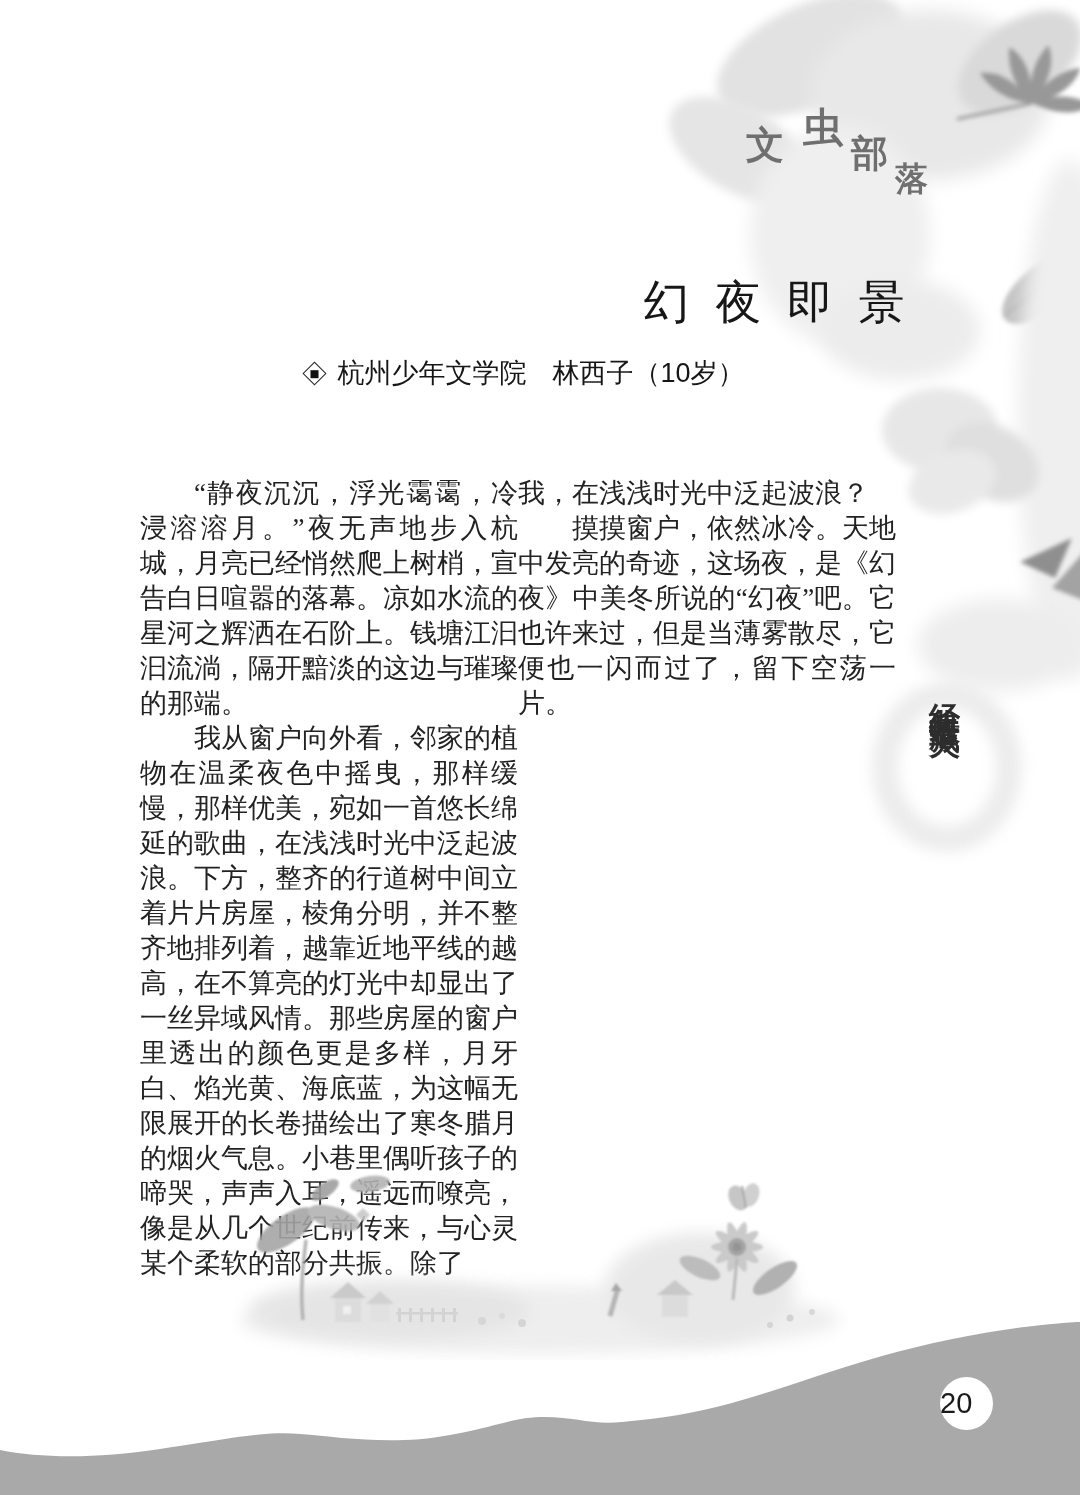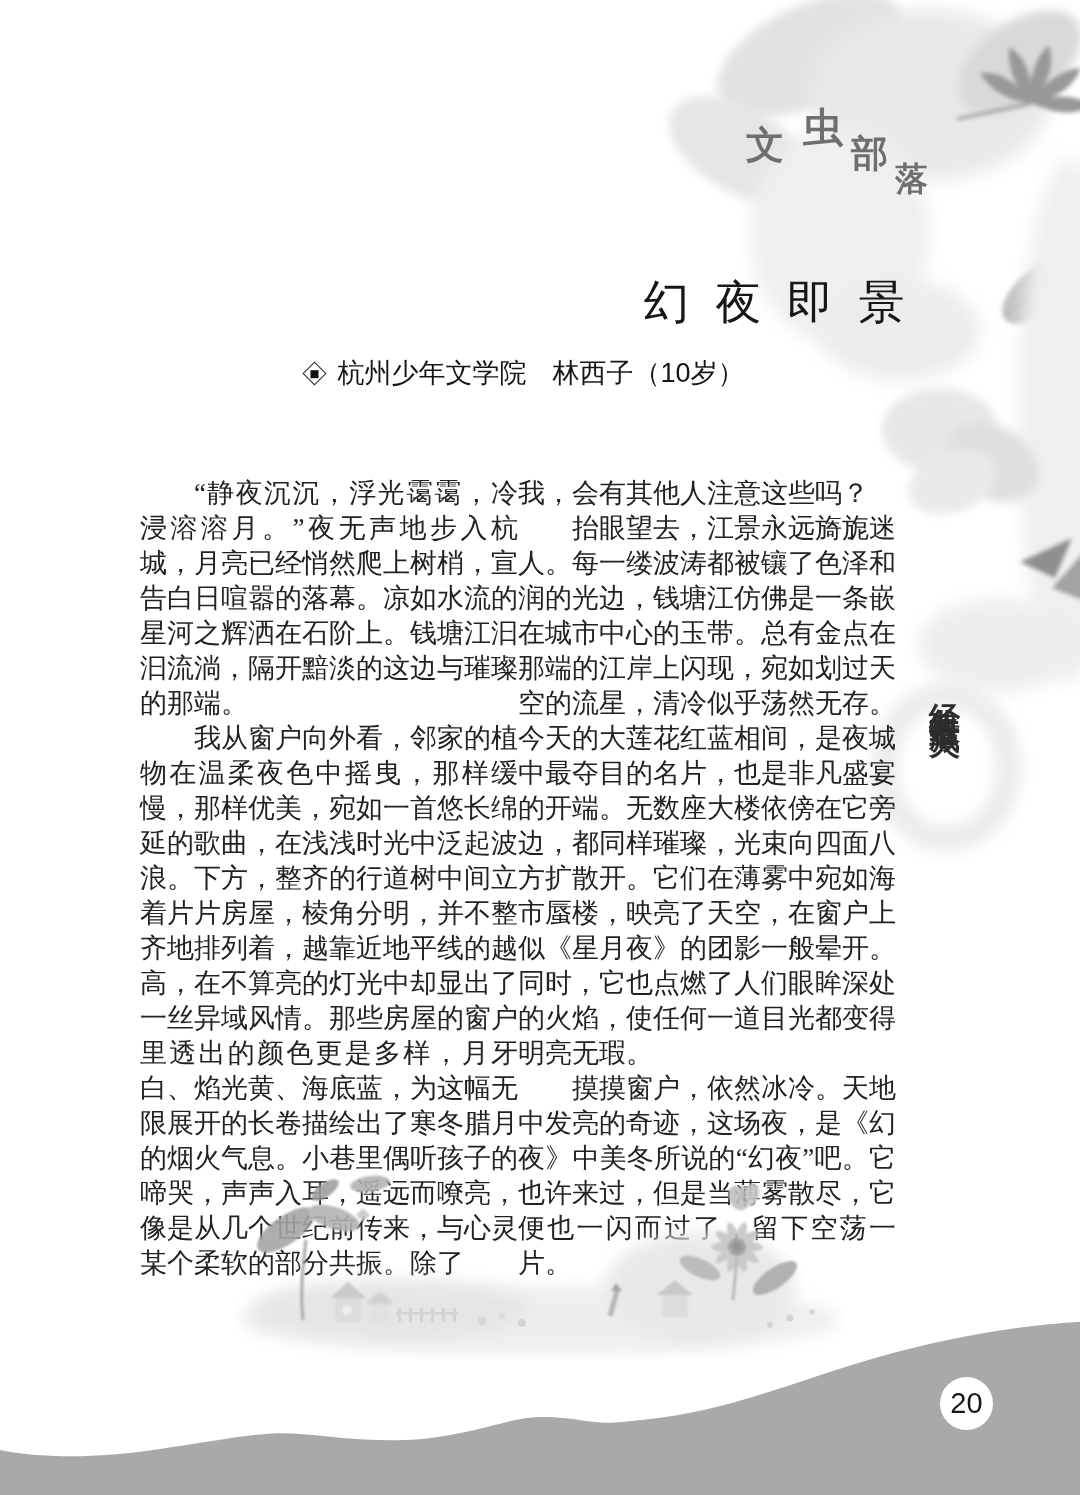--- a/index.html
+++ b/index.html
@@ -64,21 +64,21 @@
   .vlabel{
     position:absolute;left:923px;top:678px;height:190px;
     writing-mode:vertical-rl;text-orientation:upright;
     font-family:"Liberation Sans","DejaVu Sans",sans-serif;
     font-size:31px;font-weight:700;letter-spacing:6px;color:#2d2d2d;
   }
   
   .page-num{
     position:absolute;left:940px;top:1377px;width:53px;height:53px;
     background:#ffffff;border-radius:50%;
-    display:flex;align-items:center;justify-content:center;
+    display:flex;align-items:center;justify-content:flex-start;
     font-family:"Liberation Sans","DejaVu Sans",sans-serif;
     font-size:29px;color:#1a1a1a;
   }
 </style>
 </head>
 <body>
 
 <div class="page">
 
   <svg id="deco-topright" class="deco" viewBox="0 0 480 760" xmlns="http://www.w3.org/2000/svg">
@@ -145,22 +145,21 @@
   <div class="wreath"></div>
 
   <div class="vlabel">经典收藏夹</div>
 
   <section class="columns">
     <div class="col">
       <p class="indent">“静夜沉沉，浮光霭霭，冷浸溶溶月。”夜无声地步入杭城，月亮已经悄然爬上树梢，宣告白日喧嚣的落幕。凉如水流的星河之辉洒在石阶上。钱塘江汩汩流淌，隔开黯淡的这边与璀璨的那端。</p>
       <p class="indent">我从窗户向外看，邻家的植物在温柔夜色中摇曳，那样缓慢，那样优美，宛如一首悠长绵延的歌曲，在浅浅时光中泛起波浪。下方，整齐的行道树中间立着片片房屋，棱角分明，并不整齐地排列着，越靠近地平线的越高，在不算亮的灯光中却显出了一丝异域风情。那些房屋的窗户里透出的颜色更是多样，月牙白、焰光黄、海底蓝，为这幅无限展开的长卷描绘出了寒冬腊月的烟火气息。小巷里偶听孩子的啼哭，声声入耳，遥远而嘹亮，像是从几个世纪前传来，与心灵某个柔软的部分共振。除了</p>
     </div>
     <div class="col">
-      <p>我，会有其他人注意这些吗？</p>
-      <p class="indent">抬眼望去，江景永远旖旎迷人。每一缕波涛都被镶了色泽和润的光边，钱塘江仿佛是一条嵌在城市中心的玉带。总有金点在那端的江岸上闪现，宛如划过天空的流星，清冷似乎荡然无存。今天的大莲花红蓝相间，是夜城中最夺目的名片，也是非凡盛宴的开端。无数座大楼依傍在它旁边，都同样璀璨，光束向四面八方扩散开。它们在薄雾中宛如海市蜃楼，映亮了天空，在窗户上似《星月夜》的团影一般晕开。同时，它也点燃了人们眼眸深处的火焰，使任何一道目光都变得明亮无瑕。</p>
+      <p>我，在浅浅时光中泛起波浪？</p>
       <p class="indent">摸摸窗户，依然冰冷。天地中发亮的奇迹，这场夜，是《幻夜》中美冬所说的“幻夜”吧。它也许来过，但是当薄雾散尽，它便也一闪而过了，留下空荡一片。</p>
     </div>
   </section>
 
   <svg id="deco-garden" class="deco" viewBox="0 0 620 190" xmlns="http://www.w3.org/2000/svg">
     <defs>
       <filter id="g1" x="-50%" y="-50%" width="200%" height="200%">
           <feGaussianBlur stdDeviation="1"></feGaussianBlur>
         </filter>
       <filter id="g8" x="-60%" y="-60%" width="220%" height="220%">

